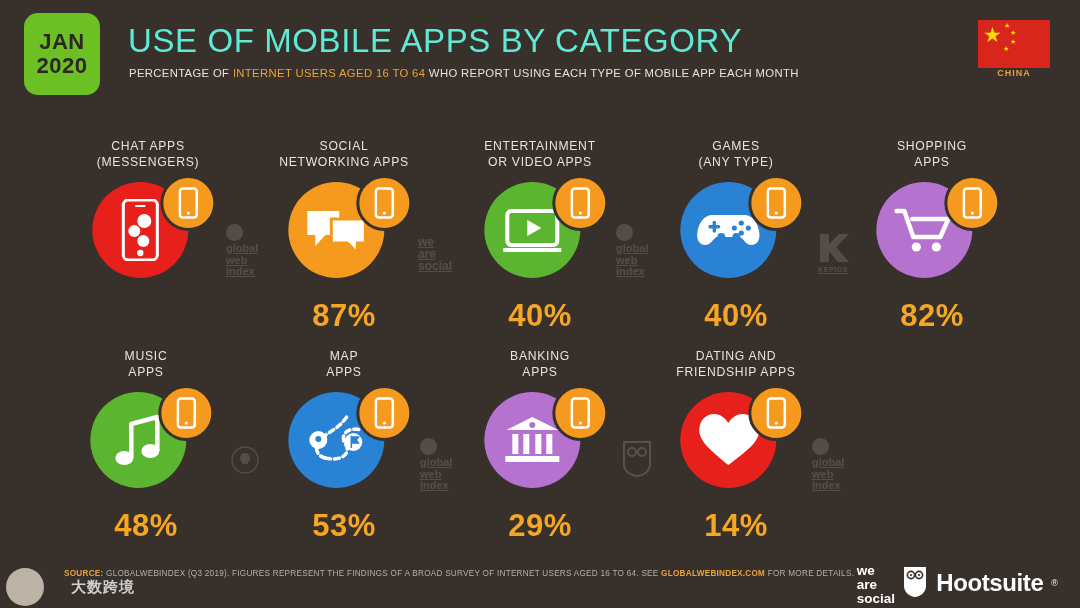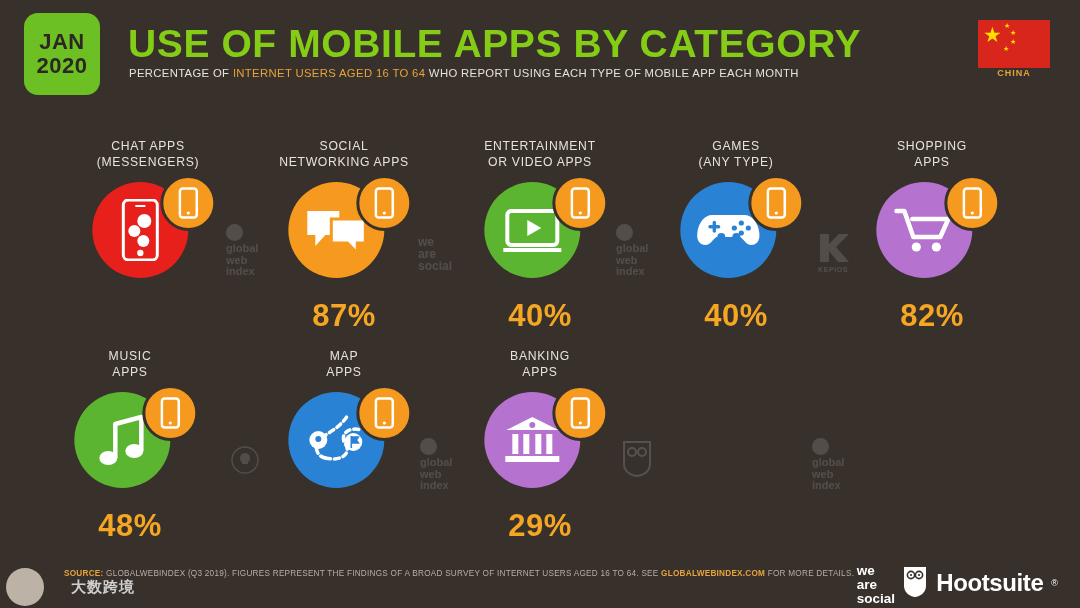--- a/index.html
+++ b/index.html
@@ -15,21 +15,21 @@
   .header { position: absolute; left: 0; top: 0; width: 1080px; height: 120px; }
   .date-badge {
     position: absolute; left: 24px; top: 13px;
     width: 76px; height: 82px;
     background: #6cc024; border-radius: 14px;
     display: flex; flex-direction: column; align-items: center; justify-content: center;
     color: #2d2722; font-weight: bold; font-size: 22px; letter-spacing: .5px; line-height: 1.08;
   }
   .title {
     position: absolute; left: 128px; top: 24px;
-    color: #84cc16; font-size: 39px; font-weight: bold;
+    color: #5eead4; font-size: 33px; font-weight: normal;
     letter-spacing: .6px; line-height: 1;
   }
   .subtitle {
     position: absolute; left: 129px; top: 67px;
     font-size: 11.3px; letter-spacing: .35px; color: #e8e2dc; white-space: nowrap;
   }
   .subtitle .hl { color: #e8a33d; }
 
   .flag-wrap { position: absolute; right: 27px; top: 20px; text-align: center; width: 78px; }
   .flag {
@@ -65,21 +65,21 @@
     position: absolute; left: 50%; top: -5px; transform: translateX(22%);
     width: 56px; height: 56px; border-radius: 50%;
     background: #f59a1e; border: 3px solid #37302b;
     display: flex; align-items: center; justify-content: center;
   }
   .pct {
     font-size: 31px; font-weight: bold; color: #f5a623; letter-spacing: .5px;
     margin-top: 8px;
   }
 
-  .wm { position: absolute; opacity: .14; pointer-events: none; }
+  .wm { position: absolute; opacity: .14; pointer-events: none; text-decoration: underline; }
   .wm-gwi { font-size: 11px; line-height: 1.05; color: #fff; text-align: left; font-weight: bold; }
   .wm-gwi .dot { display:block; width: 17px; height: 17px; border-radius: 50%; background: #fff; margin-bottom: 2px; }
   .wm-was { font-size: 12px; font-weight: bold; color: #fff; line-height: 1.0; text-align: left; }
   .wm-kep { color: #fff; font-weight: bold; }
   .wm-owl { opacity: .16; }
 
   
   .footer { position: absolute; left: 0; bottom: 0; width: 1080px; height: 54px; }
   .source {
     position: absolute; left: 64px; top: 15px;
@@ -248,21 +248,21 @@
     <div class="wm wm-kep" style="left:818px; top:104px">
       <svg width="34" height="30" viewBox="0 0 34 30">
           <path d="M2 2 h9 v10 l10 -10 h10 l-13 13 l13 15 h-11 l-9 -11 v11 h-9 z" fill="#fff"></path>
         </svg>
       <div style="font-size:7px; letter-spacing:.6px">KEPIOS</div>
     </div>
   </div>
 
   <div class="row r2">
 
-    <div class="cell" style="left:32px">
+    <div class="cell" style="left:48px">
       <div class="label">MUSIC
 APPS</div>
       <div class="icon-zone">
         <div class="big-circle" style="background:#5cb531">
           <svg width="50" height="52" viewBox="0 0 50 52">
               <path d="M18 44 v-34 l26 -7 v34" fill="none" stroke="#fff" stroke-width="4.5" stroke-linejoin="round"></path>
               <ellipse cx="11" cy="44" rx="9" ry="7" fill="#fff"></ellipse>
               <ellipse cx="37" cy="37" rx="9" ry="7" fill="#fff"></ellipse>
             </svg>
         </div>
@@ -290,20 +290,21 @@
               <path d="M48 24 v12 M48 25 h7 l-2 3 l2 3 h-7" fill="#2a82d4" stroke="#2a82d4" stroke-width="1.6"></path>
             </svg>
         </div>
         <div class="small-circle">
           <svg width="20" height="32" viewBox="0 0 20 32">
               <rect x="1.5" y="1.5" width="17" height="29" rx="3" fill="none" stroke="#fff" stroke-width="2.6"></rect>
               <circle cx="10" cy="26" r="1.6" fill="#fff"></circle>
             </svg>
         </div>
       </div>
+      <div class="pct">53%</div>
     </div>
 
     <div class="cell" style="left:442px">
       <div class="label">BANKING
 APPS</div>
       <div class="icon-zone">
         <div class="big-circle" style="background:#b572cf">
           <svg width="58" height="50" viewBox="0 0 58 50">
               <path d="M29 2 l26 13 h-52 z" fill="#fff"></path>
               <rect x="9" y="19" width="6" height="20" fill="#fff"></rect>
@@ -317,20 +318,38 @@
         <div class="small-circle">
           <svg width="20" height="32" viewBox="0 0 20 32">
               <rect x="1.5" y="1.5" width="17" height="29" rx="3" fill="none" stroke="#fff" stroke-width="2.6"></rect>
               <circle cx="10" cy="26" r="1.6" fill="#fff"></circle>
             </svg>
         </div>
       </div>
       <div class="pct">29%</div>
     </div>
 
+    <div class="cell" style="left:638px">
+      <div class="label">DATING AND
+FRIENDSHIP APPS</div>
+      <div class="icon-zone">
+        <div class="big-circle" style="background:#e8201c">
+          <svg width="62" height="56" viewBox="0 0 62 56">
+              <path d="M31 53 C10 36 2 28 2 18 C2 8 9 2 17 2 c6 0 11 4 14 9 c3 -5 8 -9 14 -9 c8 0 17 6 17 16 c0 10 -8 18 -31 35 z" fill="#fff"></path>
+            </svg>
+        </div>
+        <div class="small-circle">
+          <svg width="20" height="32" viewBox="0 0 20 32">
+              <rect x="1.5" y="1.5" width="17" height="29" rx="3" fill="none" stroke="#fff" stroke-width="2.6"></rect>
+              <circle cx="10" cy="26" r="1.6" fill="#fff"></circle>
+            </svg>
+        </div>
+      </div>
+      <div class="pct">14%</div>
+    </div>
 
 
     <div class="wm" style="left:231px; top:108px">
       <svg width="28" height="28" viewBox="0 0 28 28">
           <circle cx="14" cy="14" r="13" fill="none" stroke="#fff" stroke-width="1.4"></circle>
           <path d="M14 7 a5 5 0 0 1 3 9 v2 h-6 v-2 a5 5 0 0 1 3 -9z" fill="#fff"></path>
         </svg>
     </div>
     <div class="wm wm-gwi" style="left:420px; top:100px">
       <span class="dot"></span>global<br>web<br>index

